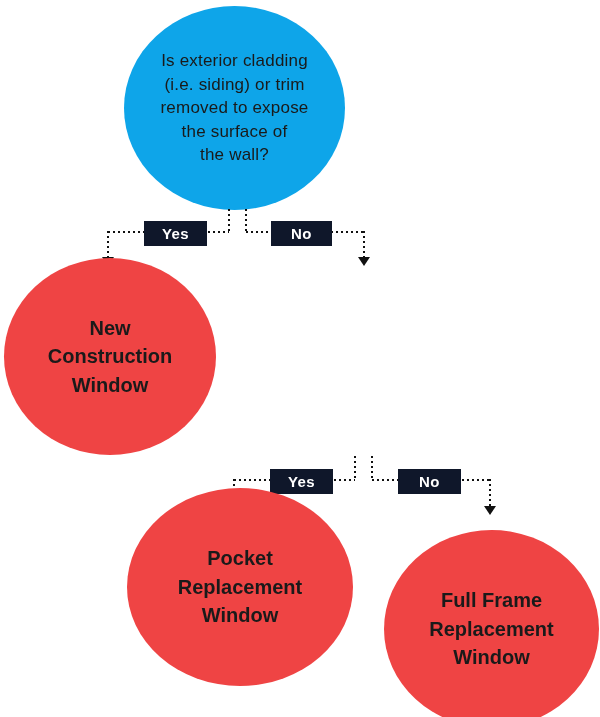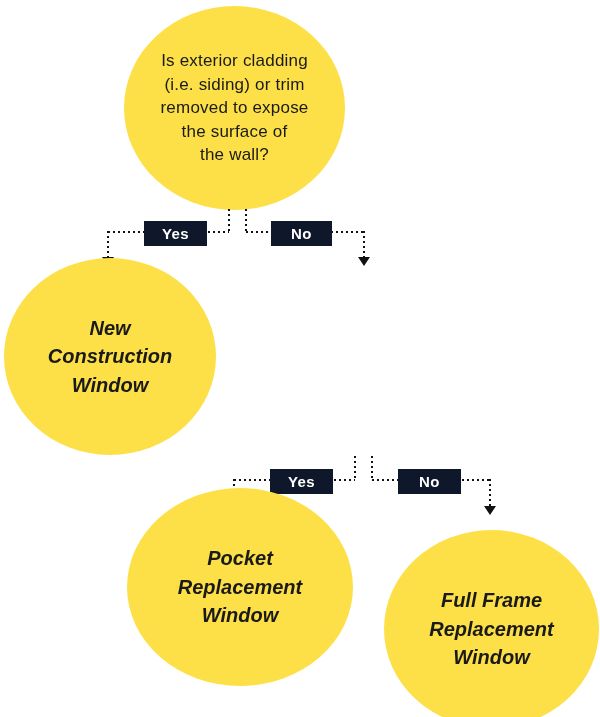--- a/index.html
+++ b/index.html
@@ -13,22 +13,22 @@
   }
   .circle {
     position: absolute;
     border-radius: 50%;
     display: flex;
     align-items: center;
     justify-content: center;
     text-align: center;
     white-space: pre-line;
   }
-  .circle.gray   { background: #fde047; }
-  .circle.yellow { background: #fde047; font-style: italic; }
+  .circle.gray   { background: #0ea5e9; }
+  .circle.yellow { background: #ef4444; }
   .question {
     font-size: 17px;
     line-height: 1.38;
     font-weight: 400;
     color: #1A1A1A;
     letter-spacing: 0.2px;
   }
   .result {
     font-size: 20px;
     line-height: 1.42;

